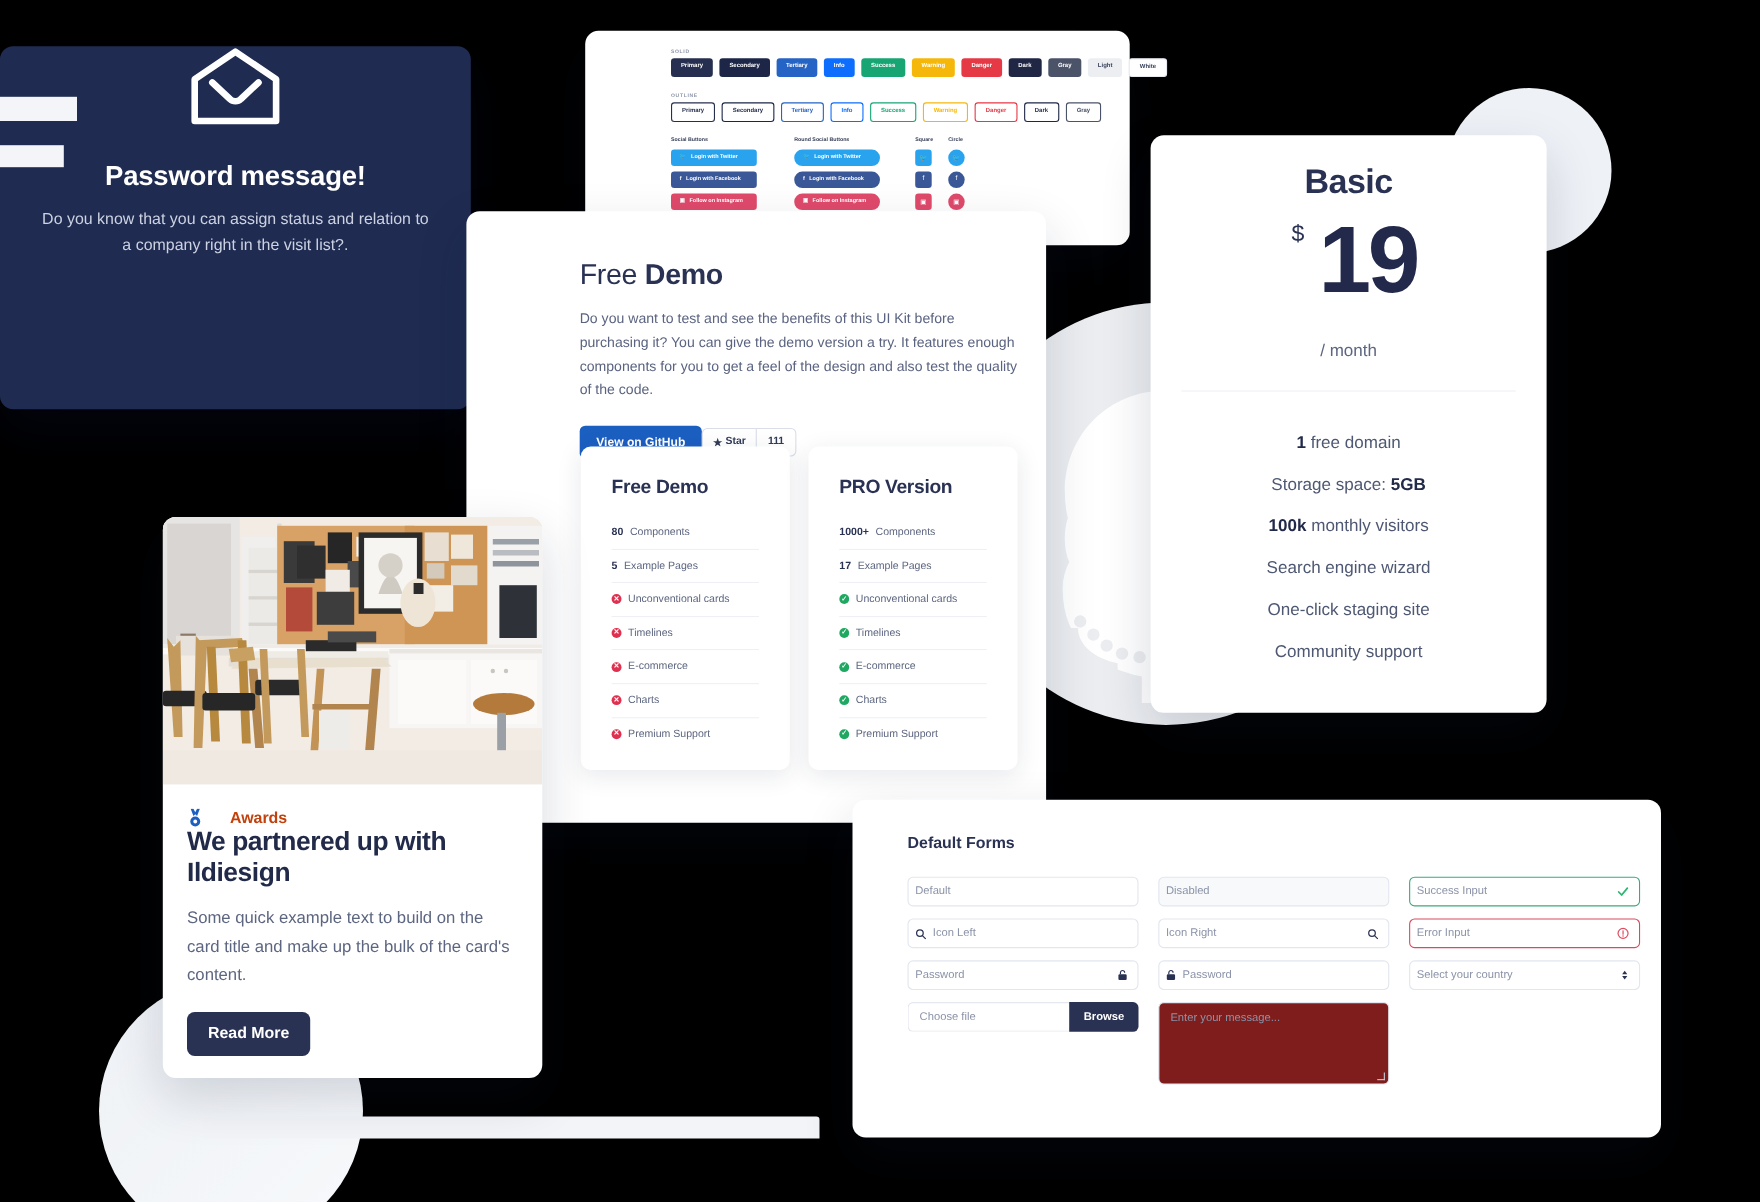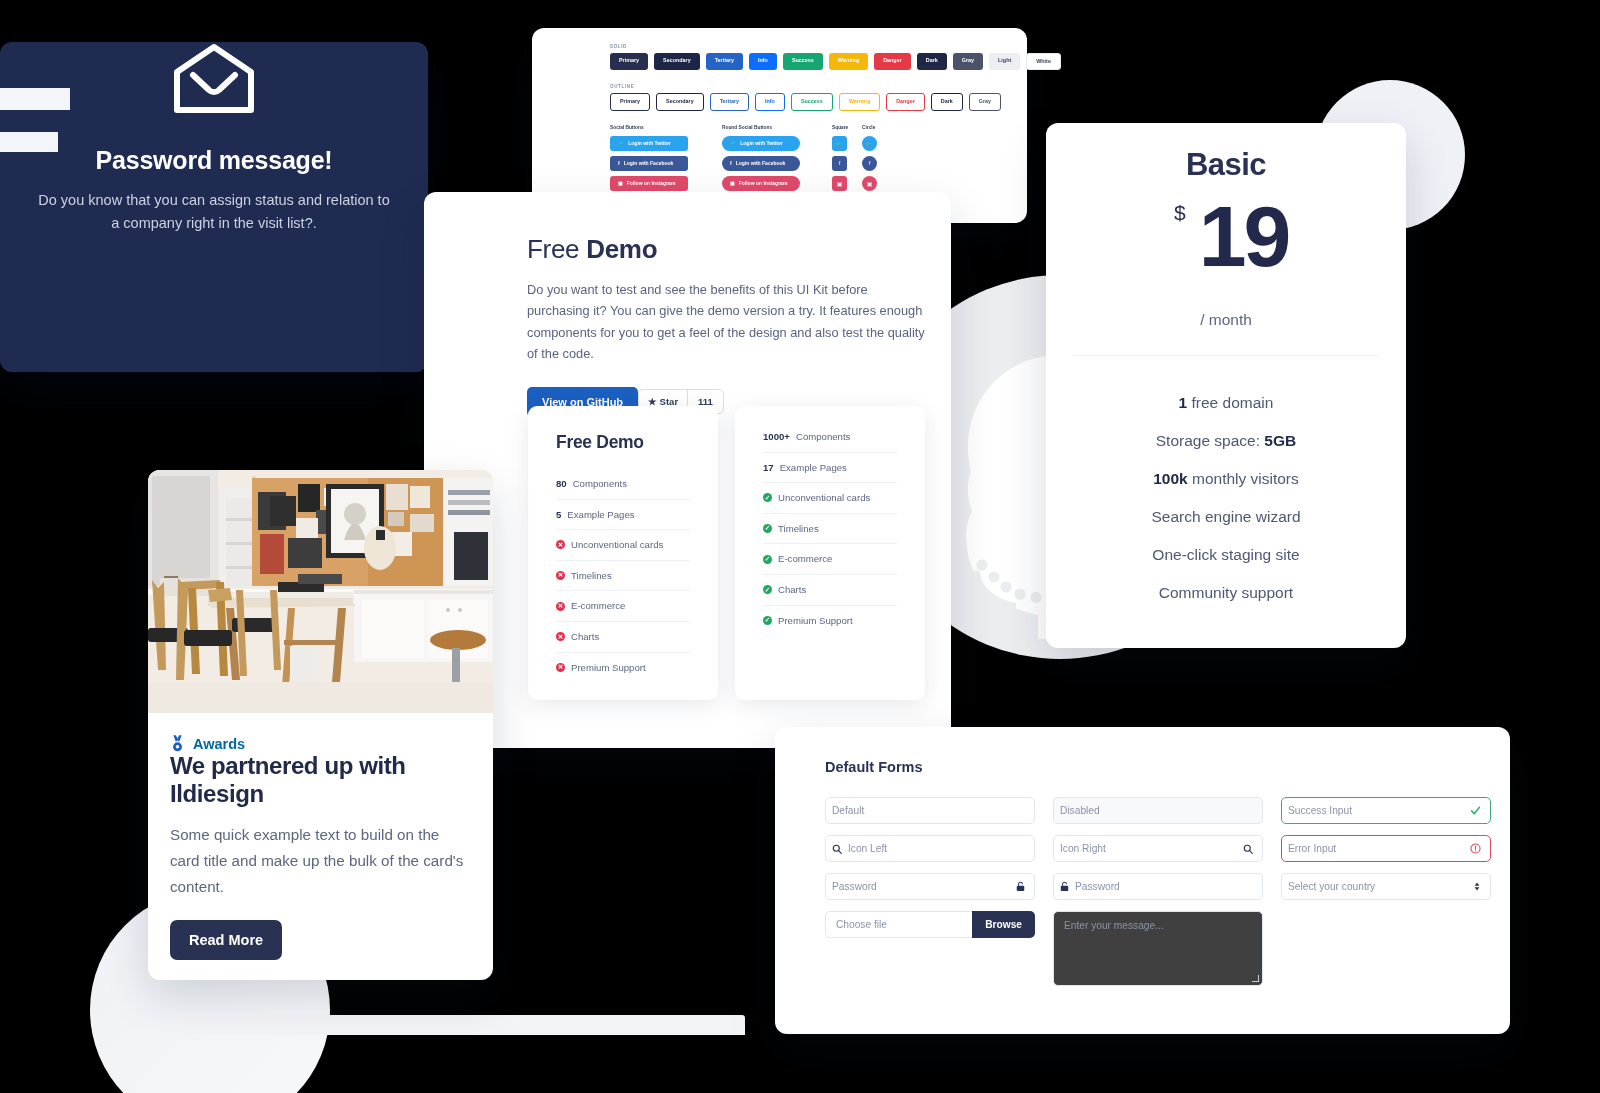--- a/index.html
+++ b/index.html
@@ -121,21 +121,21 @@
   .permo { font-size: 15.5px; color:#5c6party; color:#5d6680; margin-top:-6px; }
   .price-div { height:1px; background:#eef0f5; margin: 26px 28px 0; }
   .price-card-list { list-style:none; padding: 28px 13px 0; }
   .price-card-list li { font-size: 15.5px; color:#4e5873; padding: 10px 0; }
   .price-card-list li b { font-weight:700; color:#222a49; }
 
   
   #award-card { left: 148px; top: 470px; width: 345px; height: 510px; overflow:hidden; border-radius:12px; }
   .photo { width: 100%; height: 243px; position:relative; overflow:hidden; background:#e8e2da; }
   .award-body { padding: 22px 22px 0 22px; }
-  .award-meta { display:flex; align-items:center; gap:8px; font-size: 14.5px; font-weight:700; color:#0369a1;}
+  .award-meta { display:flex; align-items:center; gap:24px; font-size: 14.5px; font-weight:700; color:#c2410c;}
   .award-h { font-size: 24px; font-weight:700; color:#222a49; letter-spacing:-.4px;}
   .award-p { font-size: 15.2px; line-height:1.72; color:#5d6680; margin-top: 14px; }
   .read-btn { margin-top: 20px; background:#2a3254; color:#fff; border:0; border-radius:7px;
               font-size:14.5px; font-weight:700; padding:12px 19px; font-family:inherit; cursor:pointer;}
 
   
   #forms-card { left: 775px; top: 727px; width: 735px; height: 307px; }
   .forms-h { font-size: 14.5px; font-weight:700; color:#2a3254; padding: 32px 0 0 50px; }
   .forms-grid {
     display:grid; grid-template-columns: 210px 210px 210px; gap: 11px 18px;
@@ -157,21 +157,21 @@
   .file-wrap { display:flex; height:27px; }
   .file-wrap .t {
     flex:1; border:1px solid #e2e6ee; border-right:0; border-radius:5px 0 0 5px;
     display:flex; align-items:center; padding:0 10px; font-size:10.2px; color:#8b93a8; background:#fff;
   }
   .file-wrap .b {
     background:#2a3254; color:#fff; font-size:10.2px; font-weight:600; border-radius:0 5px 5px 0;
     display:flex; align-items:center; padding: 0 13px;
   }
   .ta {
-    grid-row: span 1; height: 75px; border:1px solid #e2e6ee; border-radius:5px; background:#404040;
+    grid-row: span 1; height: 75px; border:1px solid #e2e6ee; border-radius:5px; background:#7f1d1d;
     padding: 8px 10px; font-size:10.2px; color:#8b93a8; position:relative;
   }
   .ta::after {
     content:""; position:absolute; right:3px; bottom:3px; width:6px; height:6px;
     border-right:1px solid #c3cad8; border-bottom:1px solid #c3cad8;
   }
   svg { display:block; }
 </style>
 </head>
 <body>
@@ -349,20 +349,21 @@
           <span class="ic no">✕</span>
           <span>Charts</span>
         </li>
         <li>
           <span class="ic no">✕</span>
           <span>Premium Support</span>
         </li>
       </ul>
   </div>
   <div class="cmp" id="cmp-pro">
+    <h3>PRO Version</h3>
     <ul id="cmp-pro-list">
         <li>
           <b>1000+</b>
           <span> Components</span>
         </li>
         <li>
           <b>17</b>
           <span> Example Pages</span>
         </li>
         <li>

